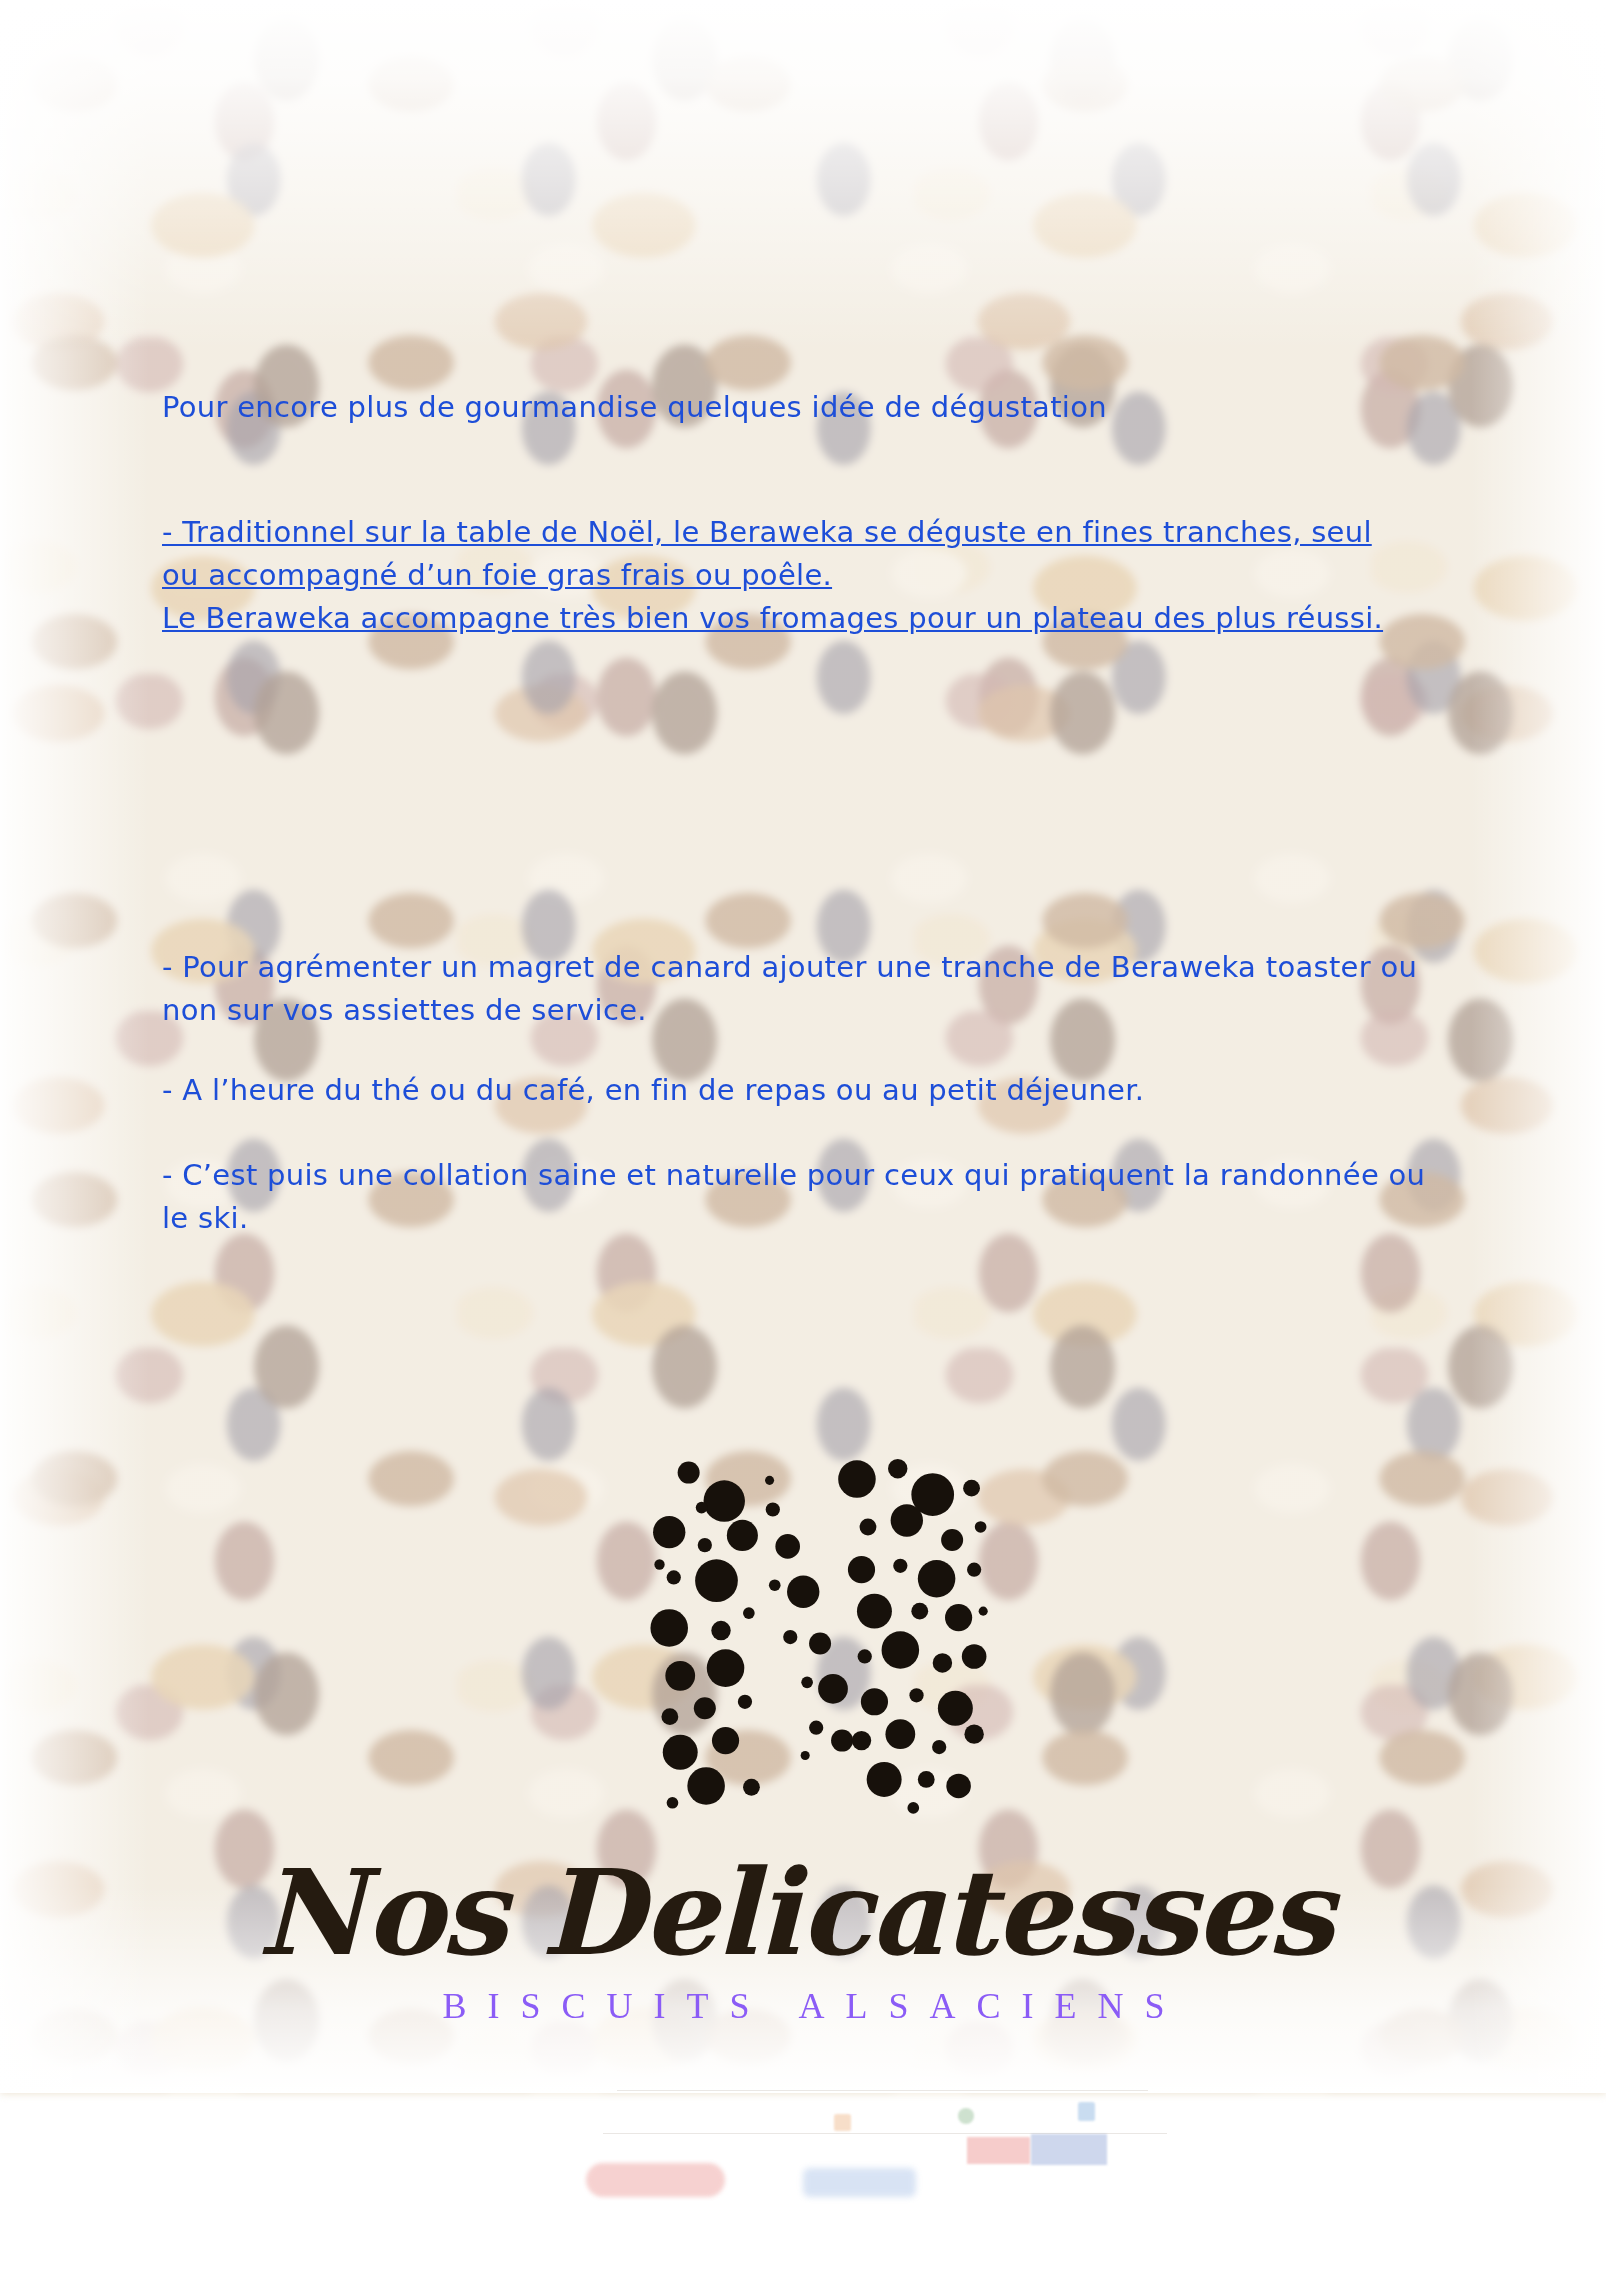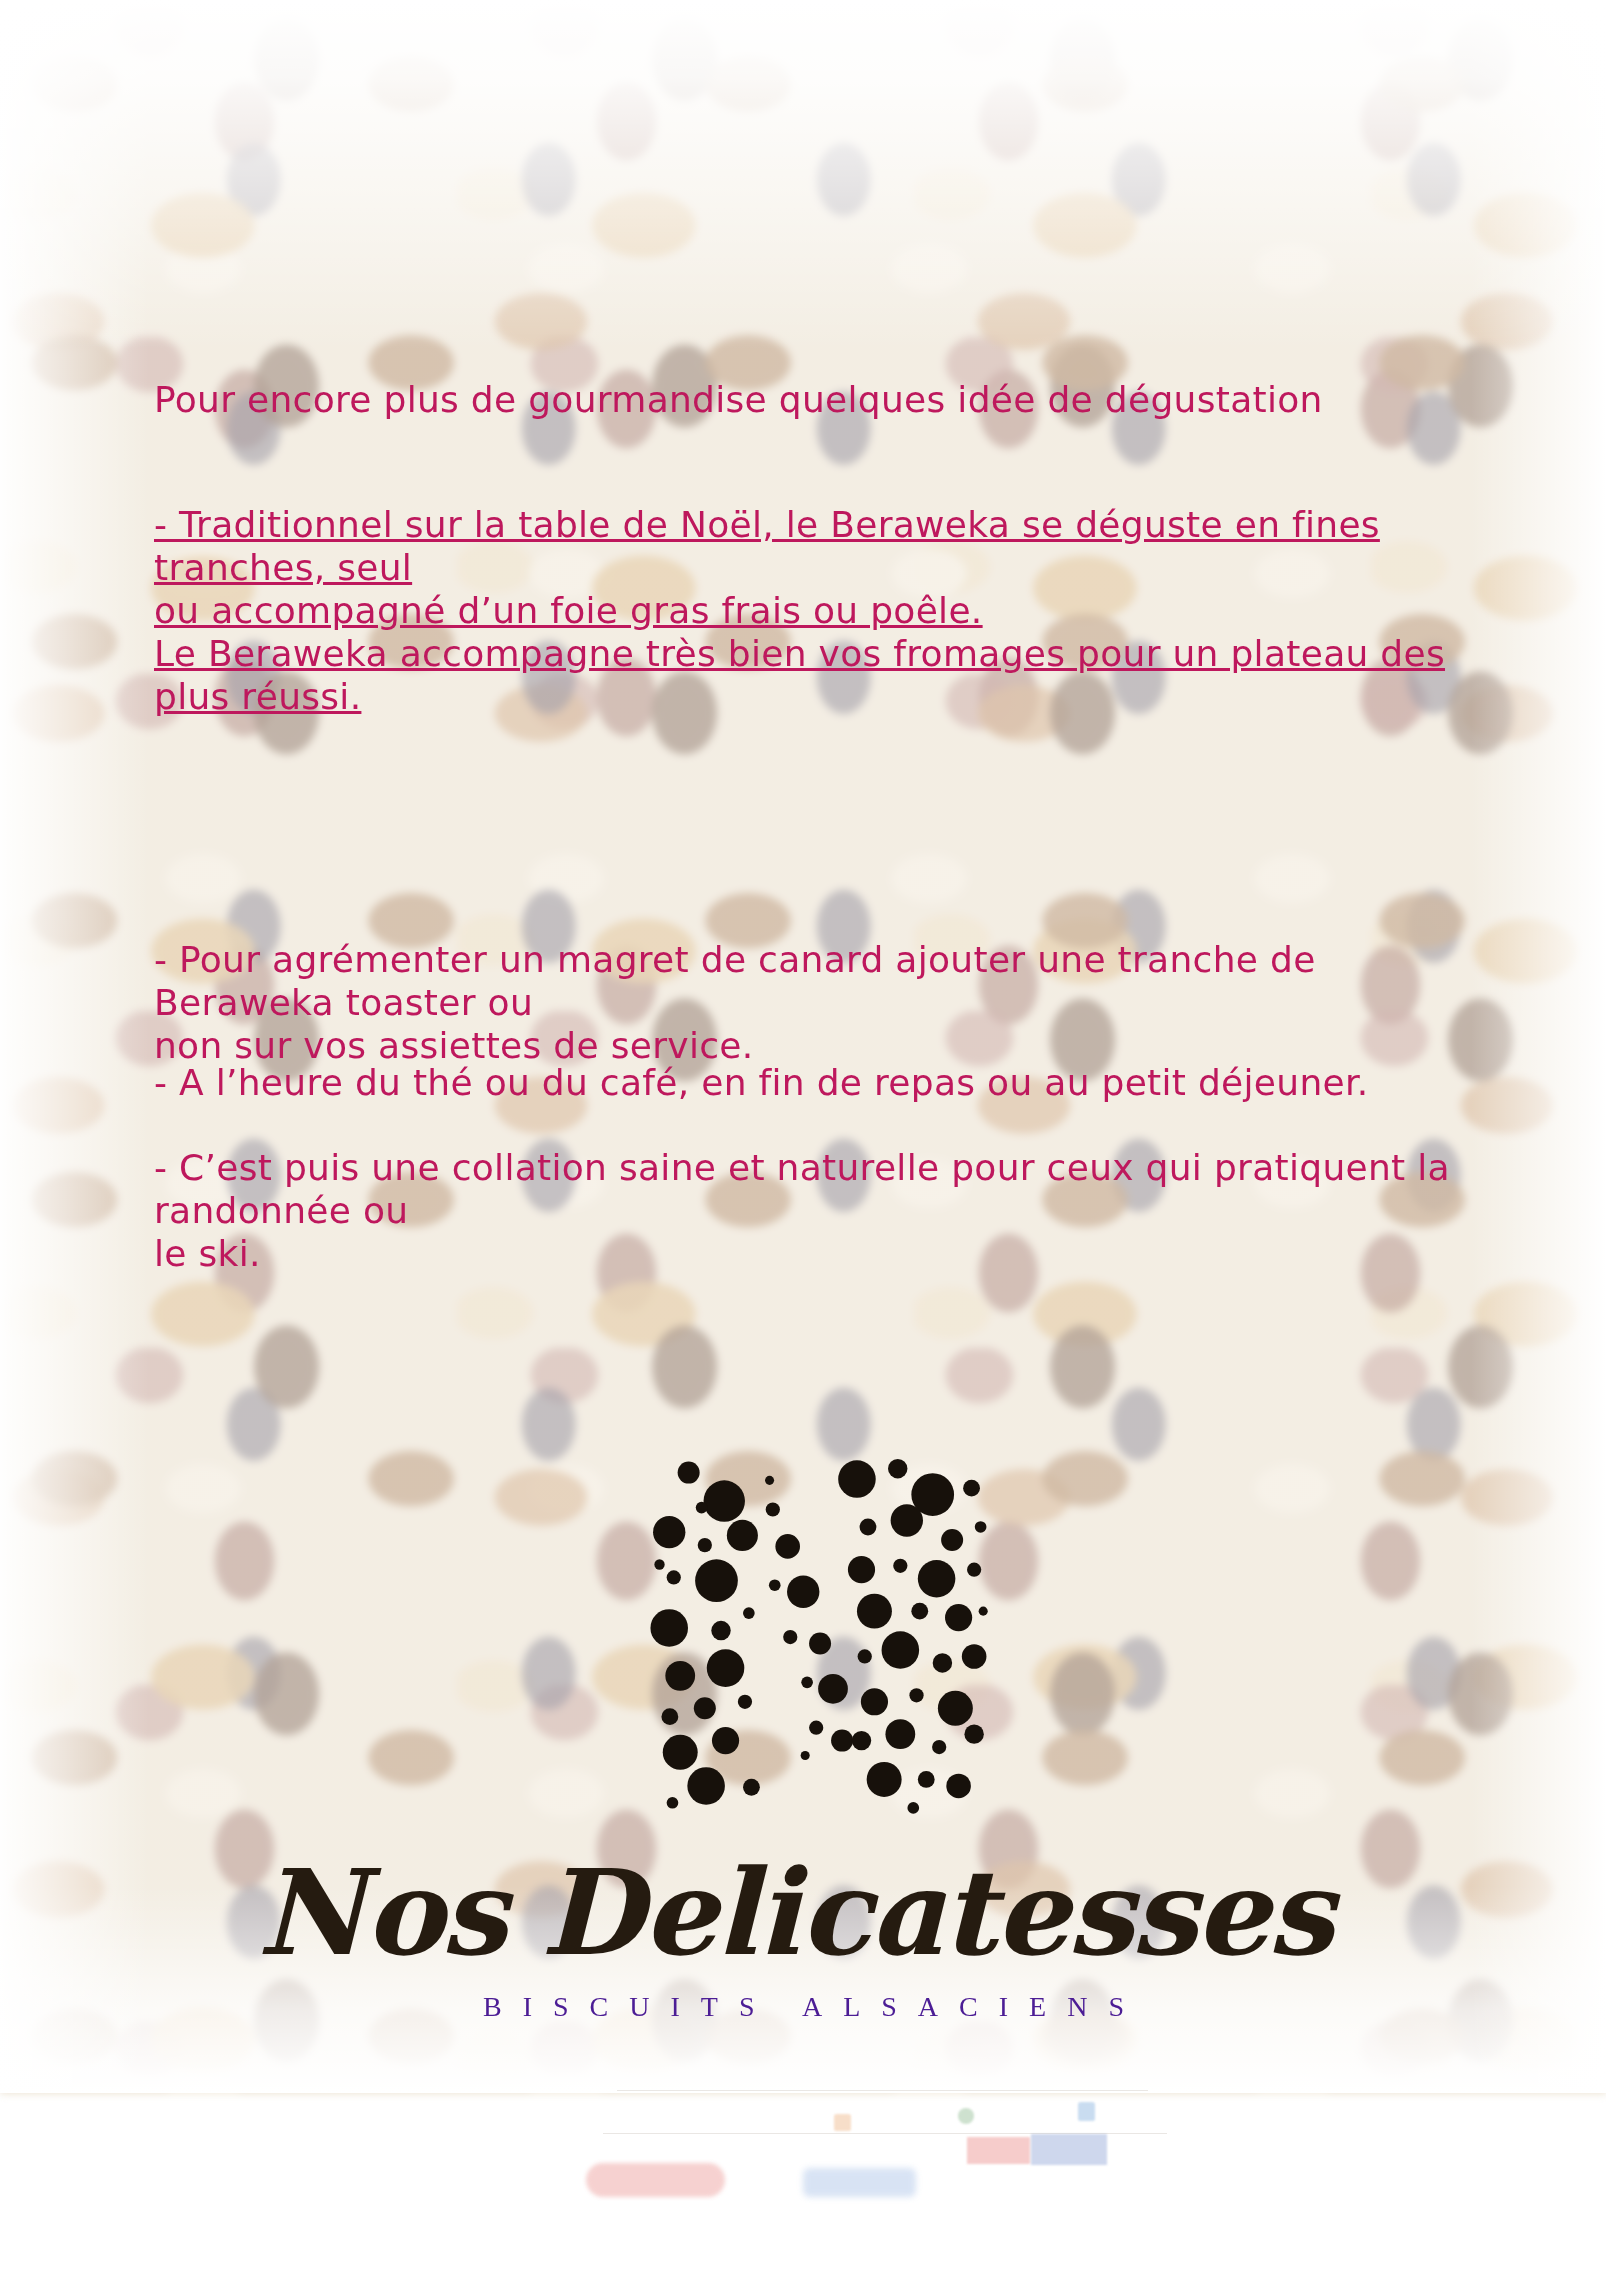--- a/index.html
+++ b/index.html
@@ -34,23 +34,23 @@
     background:
       linear-gradient(180deg,#ffffff 0,rgba(255,255,255,.90) 78px,rgba(255,255,255,.55) 194px,rgba(255,255,255,0) 350px),
       linear-gradient(90deg,rgba(255,255,255,.95) 0,rgba(255,255,255,.55) 65px,rgba(255,255,255,0) 149px),
       linear-gradient(270deg,#ffffff 0,rgba(255,255,255,.65) 49px,rgba(255,255,255,0) 136px),
       linear-gradient(0deg,#ffffff 0,rgba(255,255,255,.75) 84px,rgba(255,255,255,0) 207px),
       linear-gradient(0deg,rgba(255,255,255,.47),rgba(255,255,255,.47));
   }
   
   .txt{
     position:absolute;left:150px;width:1335px;
-    margin:4px;
-    font-size:36px;line-height:43px;
-    color:#be185d;
+    margin:12px;
+    font-size:29px;line-height:43px;
+    color:#1d4ed8;
     white-space:pre-line;
     letter-spacing:0.3px;
   }
   .t-intro{top:374px;}
   .t-p1{top:499px;text-decoration:underline;}
   .t-p2{top:720px;}
   .t-p3{top:934px;}
   .t-p4{top:1057px;}
   .t-p5{top:1142px;}
   
@@ -64,24 +64,24 @@
     font-style:italic;font-weight:bold;
     font-size:118px;line-height:130px;
     letter-spacing:-2.6px;
     color:#251b10;
     transform:skewX(-3deg);
   }
   .brand-tagline{
     position:absolute;left:0;top:1984px;width:1607px;
     text-align:center;
     font-family:"Liberation Serif",serif;
-    font-size:28px;line-height:45px;
+    font-size:36px;line-height:45px;
     letter-spacing:21px;
     text-indent:21px;
-    color:#4c1d95;
+    color:#8b5cf6;
   }
   
   .ghost{position:absolute;left:0;top:2054px;width:1607px;height:181px;}
   .ghost div{position:absolute;}
   .g-line{background:#d9d4cd;opacity:.55;height:1.3px;}
   .g-line1{left:617px;top:36px;width:531px;}
   .g-line2{left:603px;top:79px;width:564px;}
   .g-redpill{left:586px;top:109px;width:139px;height:34px;border-radius:18px;background:#e36a66;opacity:.30;filter:blur(1.9px);}
   .g-bluetext{left:803px;top:114px;width:113px;height:28.5px;border-radius:6.5px;background:#6b96d6;opacity:.26;filter:blur(3.2px);}
   .g-redrect{left:967px;top:83px;width:63px;height:27px;background:#e25a55;opacity:.30;filter:blur(1.3px);}

